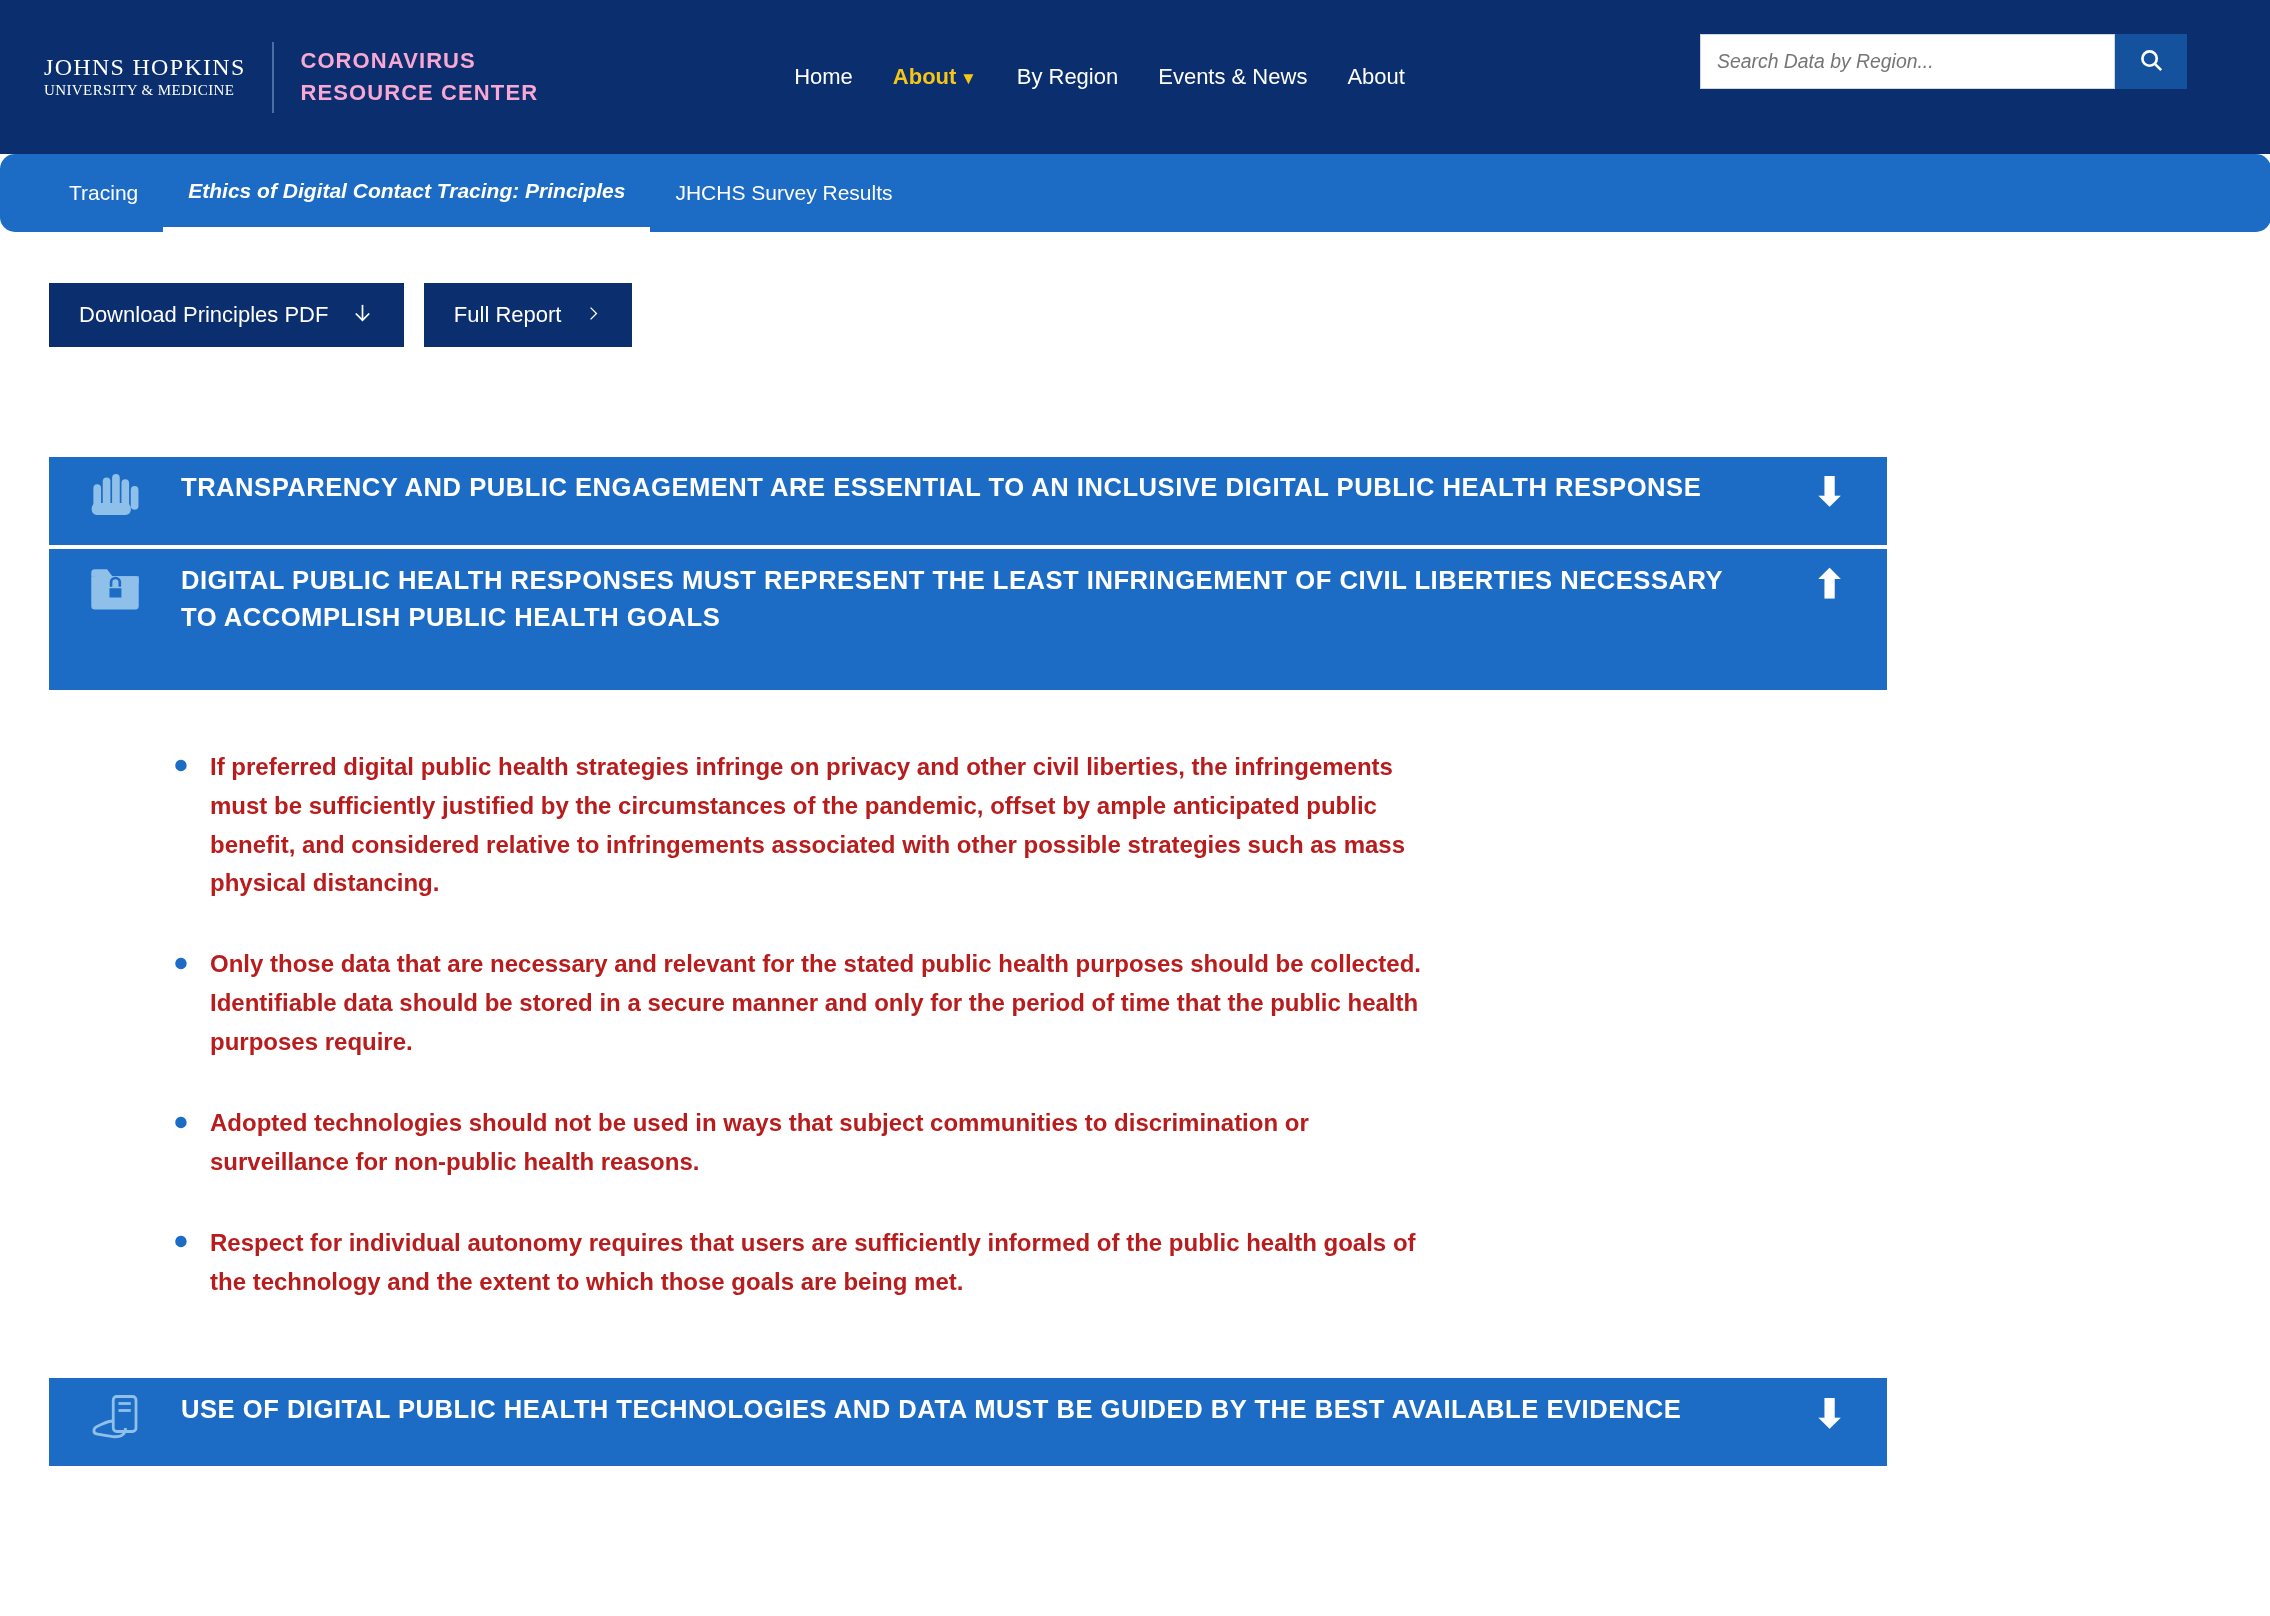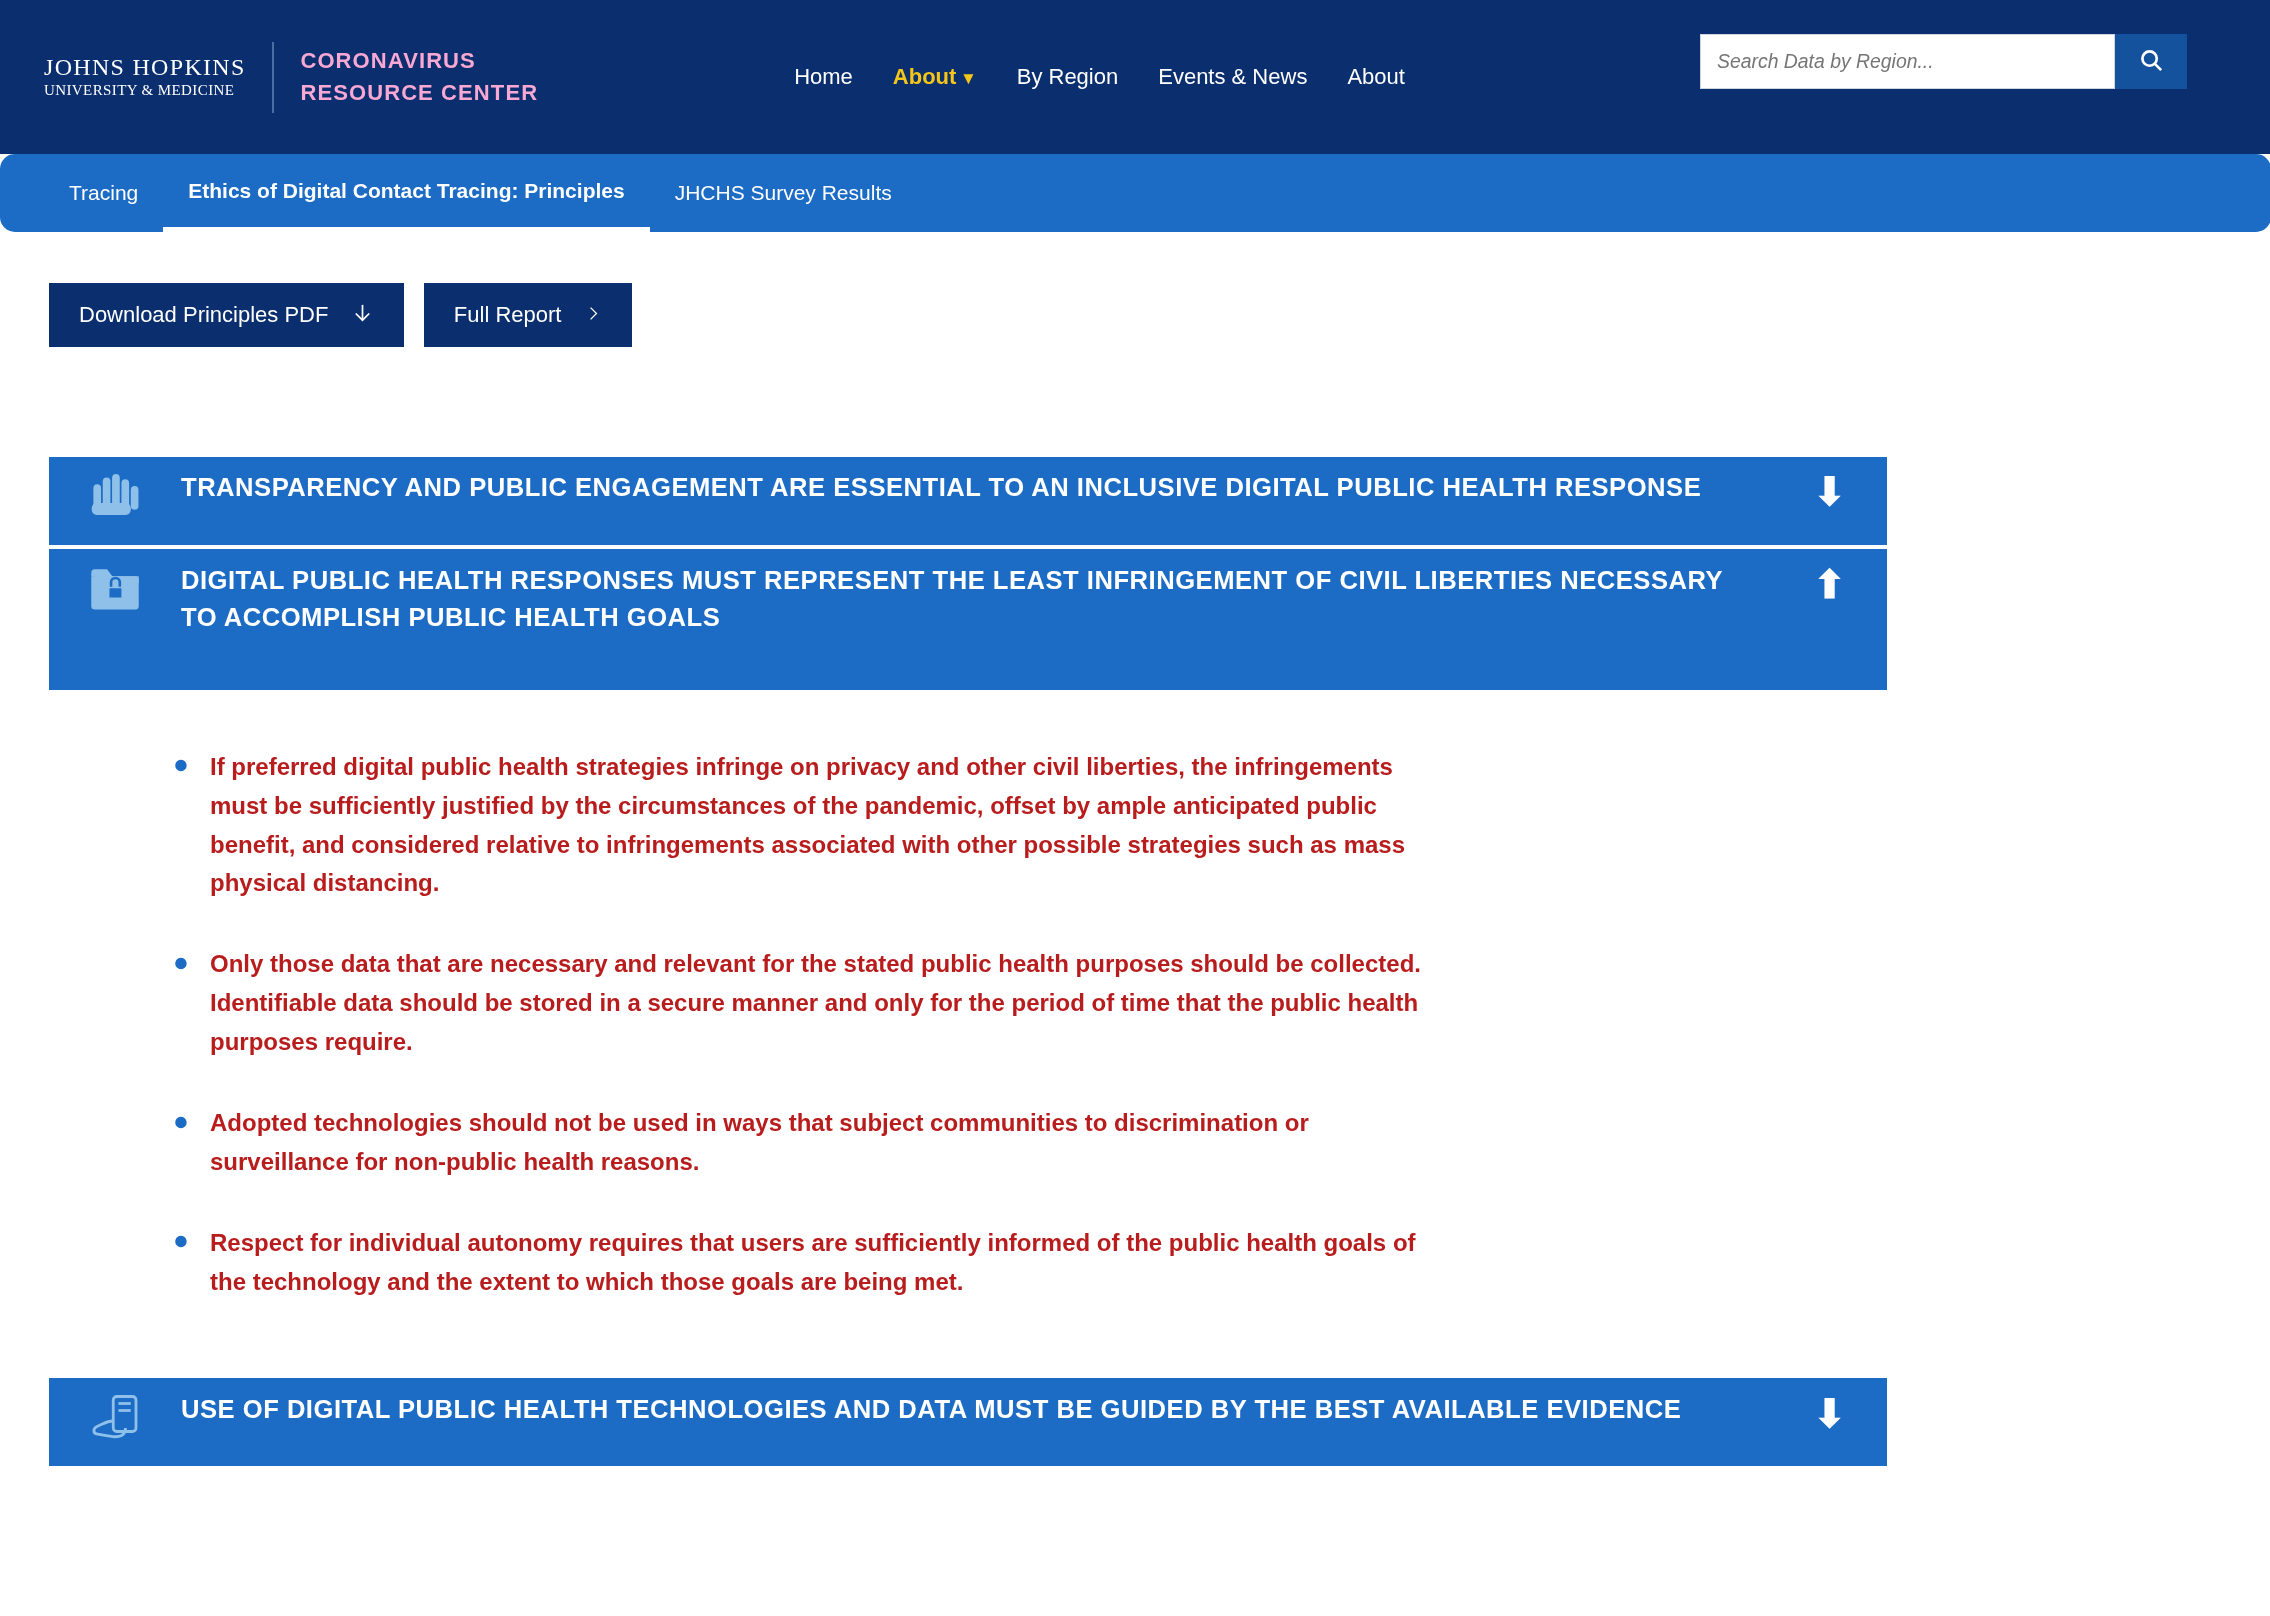--- a/index.html
+++ b/index.html
@@ -117,20 +117,21 @@
     align-items: center;
     color: #ffffff;
     font-size: 21px;
     padding: 0 25px;
     cursor: pointer;
     white-space: nowrap;
   }
   .subnav-item.active {
     font-weight: bold;
     border-bottom: 5.3px solid #ffffff;
+    font-style: italic;
   }
 
   
   .btnrow {
     display: flex;
     gap: 19.4px;
     padding: 51px 0 0 49px;
   }
   .btn {
     background: #0b2f6e;

